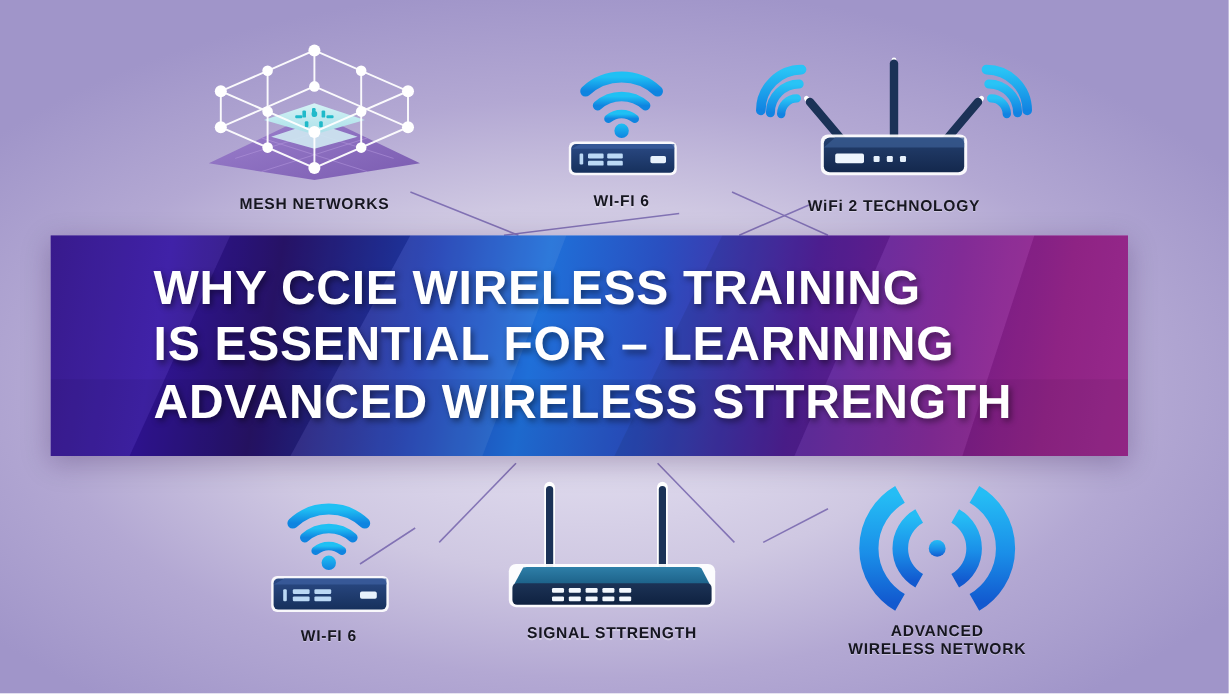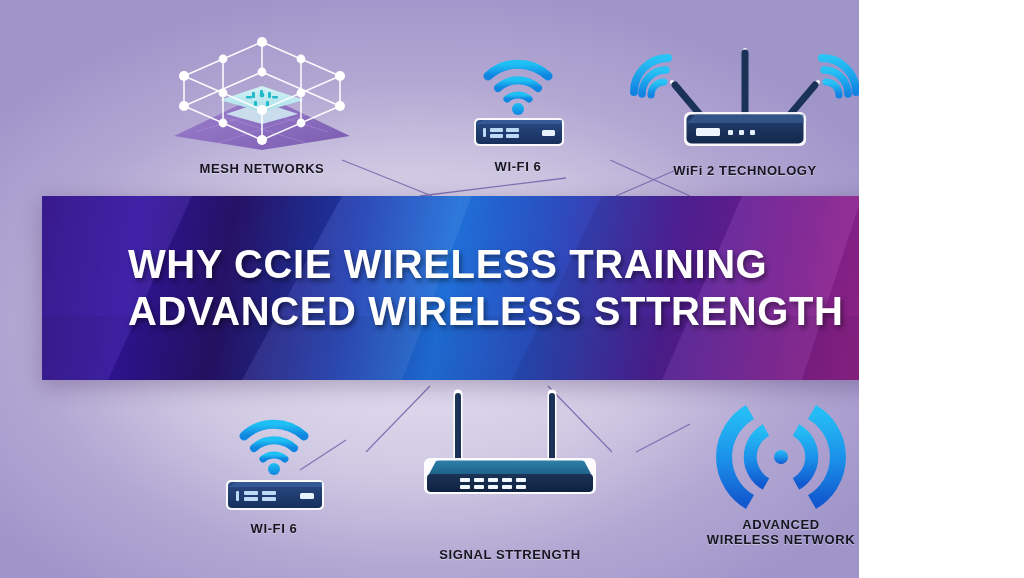--- a/index.html
+++ b/index.html
@@ -6,21 +6,21 @@
     margin: 0;
     padding: 0;
     background: #ffffff;
   }
   body {
     font-family: "Liberation Sans", sans-serif;
   }
 
   #stage {
     position: relative;
-    width: 859px;
+    width: 1024px;
     height: 578px;
     overflow: hidden;
     background:
       radial-gradient(ellipse 62% 58% at 48% 56%, #e4e0f0 0%, #ddd8ec 22%, #cfc8e2 46%, #b3a8d3 72%, #a095c9 100%);
   }
 
   
   .links {
     position: absolute;
     inset: 0;
@@ -277,20 +277,21 @@
       <polygon points="0,0 150,0 66,184 0,184" fill="#ffffff" opacity="0.055"></polygon>
       <polygon points="150,0 300,0 200,184 66,184" fill="#000000" opacity="0.09"></polygon>
       <polygon points="300,0 430,0 360,184 200,184" fill="#ffffff" opacity="0.07"></polygon>
       <polygon points="560,0 700,0 620,184 470,184" fill="#000000" opacity="0.08"></polygon>
       <polygon points="700,0 820,0 760,184 620,184" fill="#ffffff" opacity="0.06"></polygon>
       <polygon points="820,0 898,0 898,184 760,184" fill="#000000" opacity="0.07"></polygon>
       <polygon points="0,120 898,120 898,184 0,184" fill="#000000" opacity="0.05"></polygon>
     </svg>
     <div class="title">
       <div class="line">WHY CCIE WIRELESS TRAINING</div>
+      <div class="line">IS ESSENTIAL FOR – LEARNNING</div>
       <div class="line">ADVANCED WIRELESS STTRENGTH</div>
     </div>
   </div>
 
   <div class="node" style="left:204px; top:414px; width:140px;">
     <div class="node-art">
       <svg width="140" height="100" viewBox="0 0 140 100">
         <defs>
           <linearGradient id="wfg3" x1="0" y1="0" x2="0" y2="1">
             <stop offset="0%" stop-color="#1fc0f4"></stop>
@@ -318,21 +319,21 @@
             <rect x="58" y="77" width="14" height="4" rx="1"></rect>
             <rect x="58" y="83" width="14" height="4" rx="1"></rect>
           </g>
           <rect x="96" y="79" width="14" height="6" rx="1.5" fill="#e8f2fc"></rect>
         </g>
       </svg>
     </div>
     <div class="node-label">WI-FI 6</div>
   </div>
 
-  <div class="node" style="left:416px; top:380px; width:188px;gap:40px;">
+  <div class="node" style="left:416px; top:392px; width:188px;">
     <div class="node-art">
       <svg width="188" height="120" viewBox="0 0 188 120">
         <defs>
           <linearGradient id="topg" x1="0" y1="0" x2="0" y2="1">
             <stop offset="0%" stop-color="#2e7fa8"></stop>
             <stop offset="100%" stop-color="#1b5f86"></stop>
           </linearGradient>
           <linearGradient id="botg" x1="0" y1="0" x2="0" y2="1">
             <stop offset="0%" stop-color="#1c3356"></stop>
             <stop offset="100%" stop-color="#0f2140"></stop>

